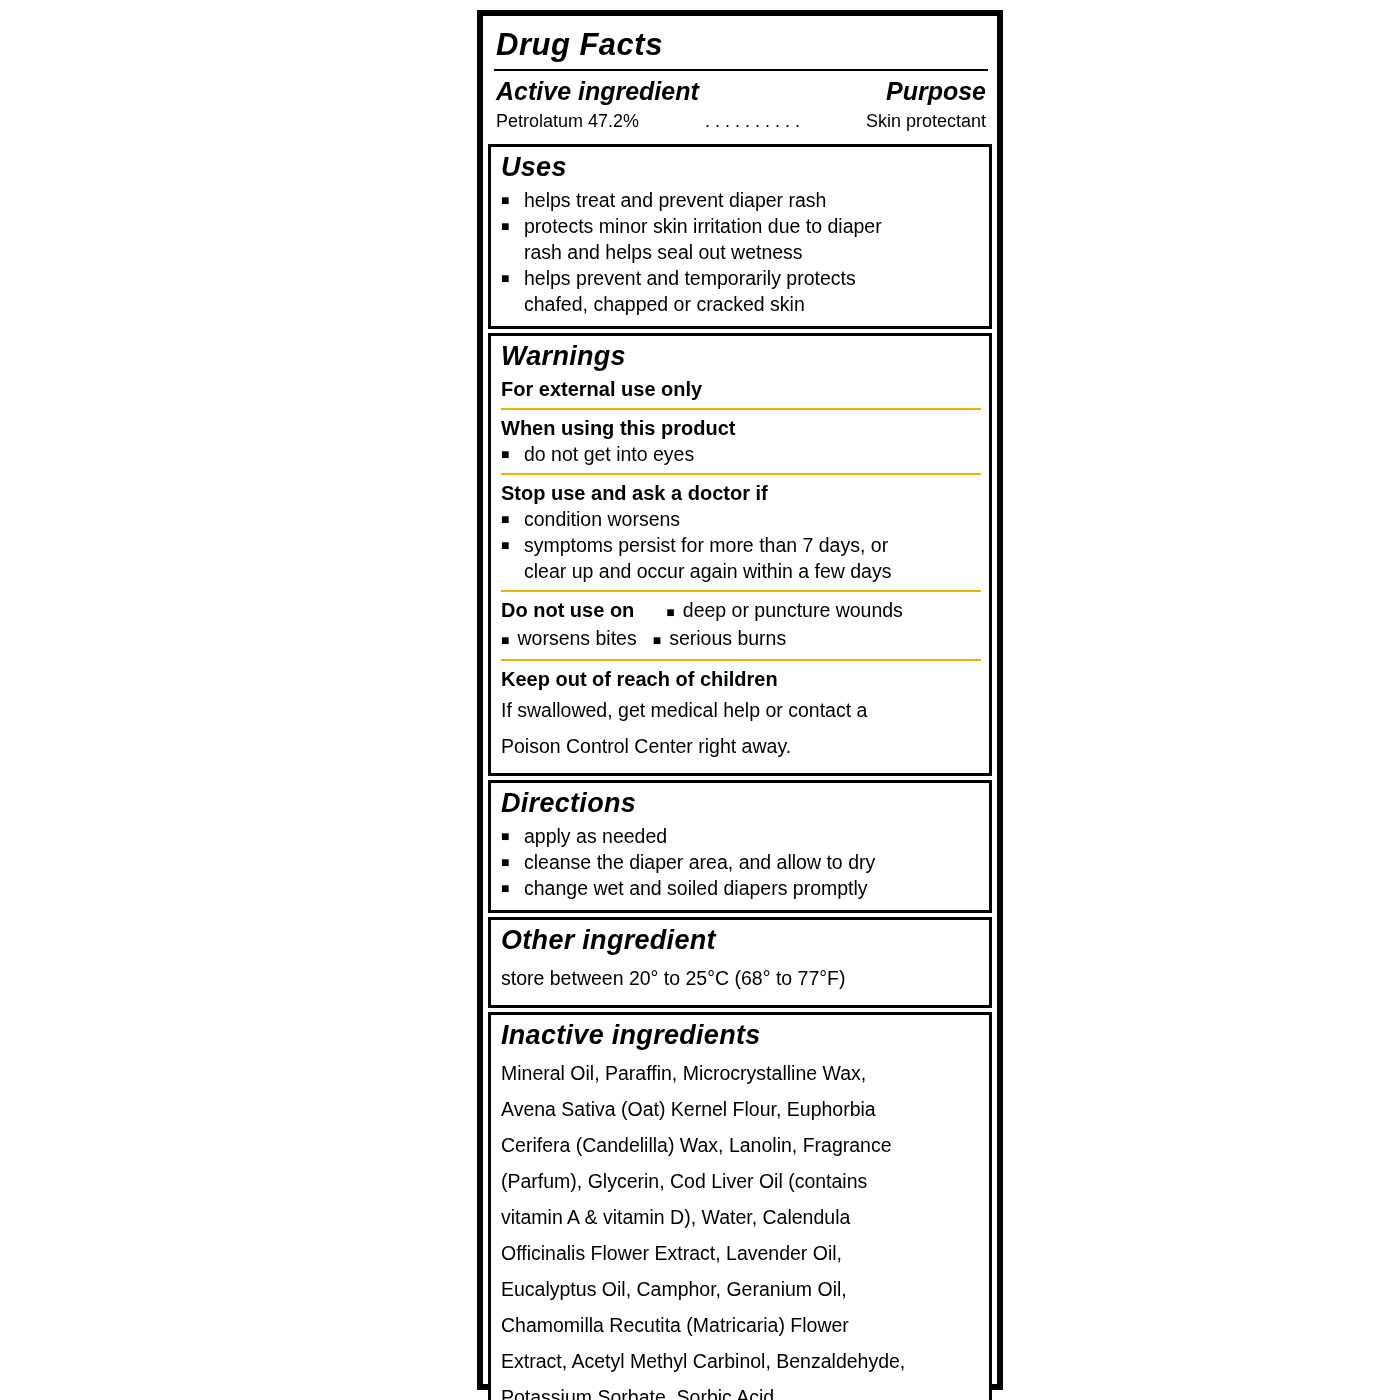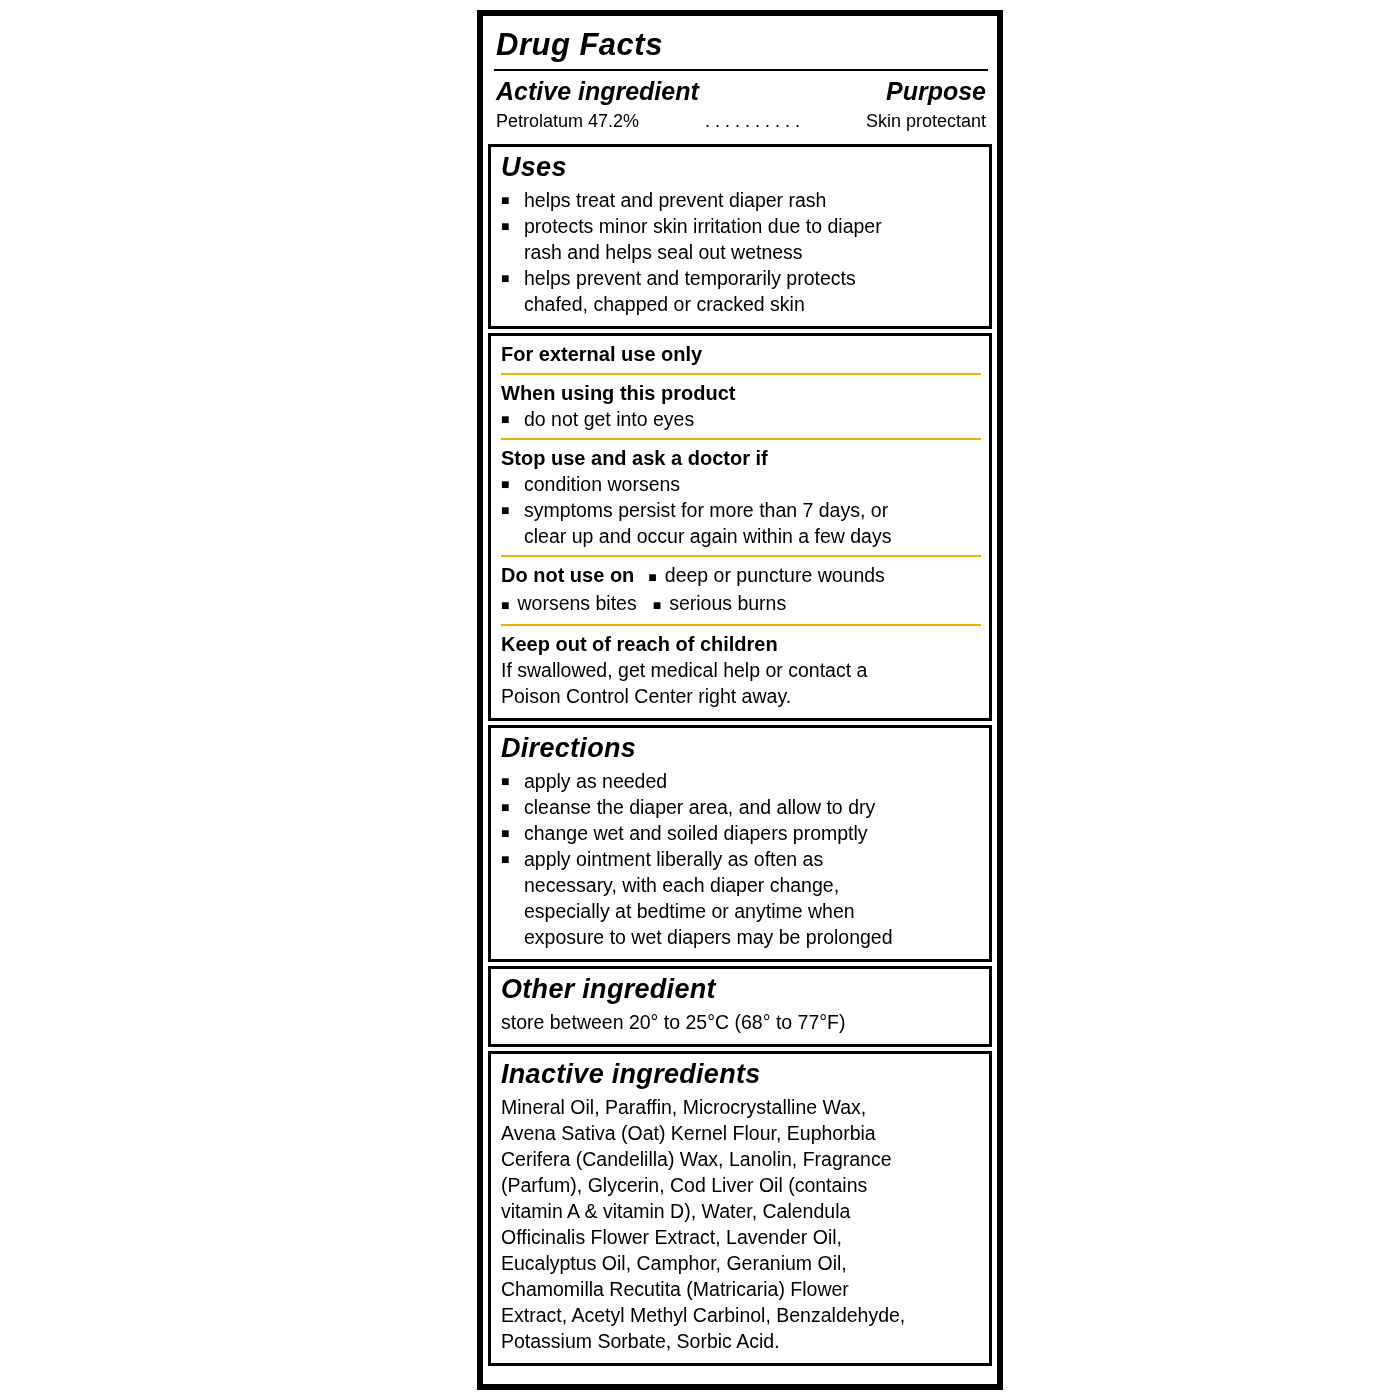--- a/index.html
+++ b/index.html
@@ -75,21 +75,21 @@
   }
   h2.sec-title {
     font-size: 27px;
     font-style: italic;
     font-weight: bold;
     margin: 0 0 4px 0;
     letter-spacing: 0.3px;
   }
   .body-txt {
     font-size: 19.5px;
-    line-height: 26px;
+    line-height: 36px;
     white-space: pre-line;
   }
   .bold-head {
     font-size: 20px;
     line-height: 26px;
     font-weight: bold;
   }
   ul.blist {
     list-style: none;
     margin: 0;
@@ -128,21 +128,21 @@
     padding-bottom: 0;
     margin-bottom: 0;
   }
   .dnu-line {
     font-size: 19.5px;
     line-height: 26px;
   }
   .dnu-line .lead {
     font-size: 20px;
     font-weight: bold;
-    margin-right: 14px;
+    margin-right: 32px;
   }
   .dnu-line .item {
     margin-right: 16px;
   }
 </style>
 </head>
 <body>
 
 <div class="canvas">
   <section class="label">
@@ -174,20 +174,21 @@
         </li>
         <li>
           <span class="sq"></span>
           <span class="li-txt">helps prevent and temporarily protects
 chafed, chapped or cracked skin</span>
         </li>
       </ul>
     </div>
 
     <div class="sec boxed">
+      <h2 class="sec-title">Warnings</h2>
 
       <div class="wblock">
         <div class="bold-head">For external use only</div>
       </div>
 
       <div class="wblock">
         <div class="bold-head">When using this product</div>
         <ul class="blist">
           <li>
             <span class="sq"></span>
@@ -235,27 +236,20 @@
           <span class="li-txt">apply as needed</span>
         </li>
         <li>
           <span class="sq"></span>
           <span class="li-txt">cleanse the diaper area, and allow to dry</span>
         </li>
         <li>
           <span class="sq"></span>
           <span class="li-txt">change wet and soiled diapers promptly</span>
         </li>
-        <li>
-          <span class="sq"></span>
-          <span class="li-txt">apply ointment liberally as often as
-necessary, with each diaper change,
-especially at bedtime or anytime when
-exposure to wet diapers may be prolonged</span>
-        </li>
       </ul>
     </div>
 
     <div class="sec boxed">
       <h2 class="sec-title">Other ingredient</h2>
       <div class="body-txt">store between 20° to 25°C (68° to 77°F)</div>
     </div>
 
     <div class="sec boxed">
       <h2 class="sec-title">Inactive ingredients</h2>

